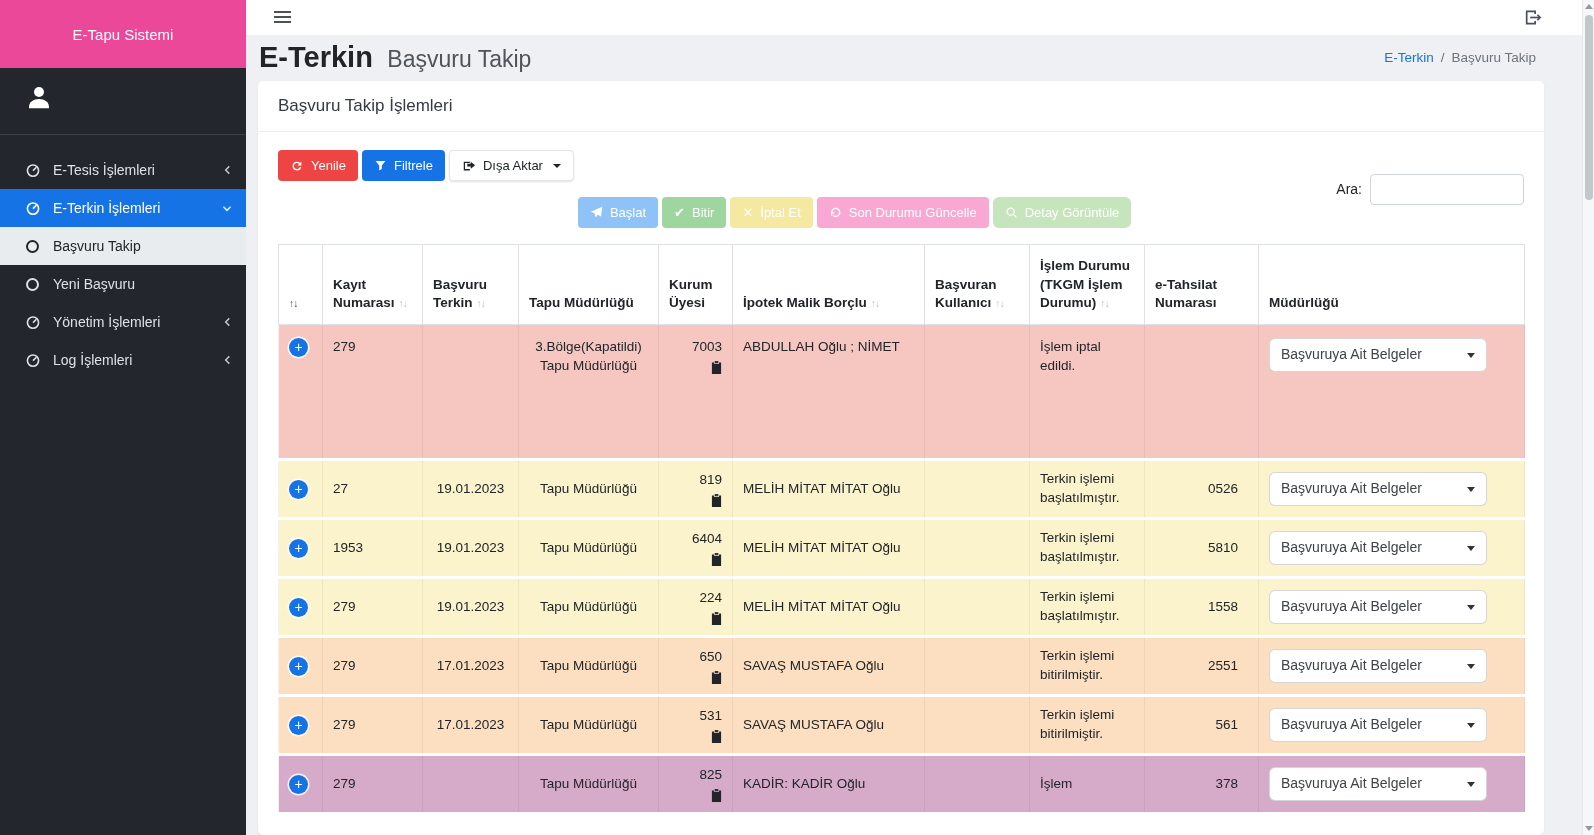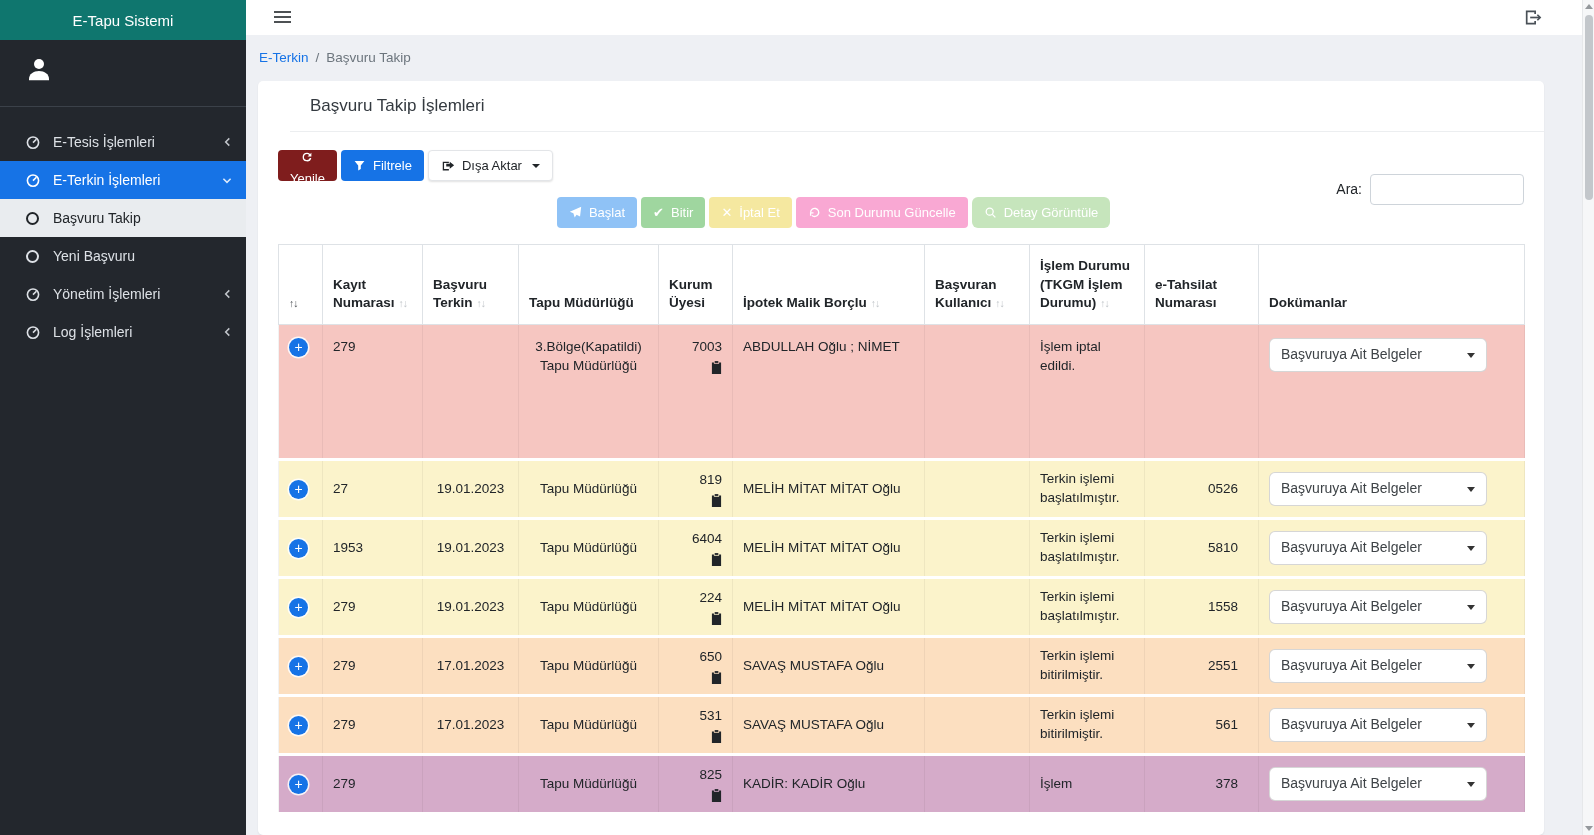--- a/index.html
+++ b/index.html
@@ -3,21 +3,21 @@
 <meta charset="utf-8">
 <title>E-Tapu Sistemi</title>
 <style>
   *{margin:0;padding:0;box-sizing:border-box;}
   html,body{width:1594px;height:835px;overflow:hidden;}
   body{font-family:"Liberation Sans",sans-serif;background:#eef0f4;color:#212529;}
   .app{display:flex;width:1594px;height:835px;}
 
   
   .sidebar{width:246px;flex:0 0 246px;background:#23272d;display:flex;flex-direction:column;}
-  .sb-header{height:40px;background:#0f766e;color:#fff;display:flex;align-items:center;justify-content:center;font-size:15px;cursor:pointer;}
+  .sb-header{height:68px;background:#ec4899;color:#fff;display:flex;align-items:center;justify-content:center;font-size:15px;cursor:pointer;}
   .sb-user{padding:14px 24px 18px;border-bottom:1px solid #3b4149;}
   .sb-menu{padding-top:16px;display:flex;flex-direction:column;}
   .sb-item{height:38px;display:flex;align-items:center;gap:12px;padding:0 14px 0 24px;color:#dde1e6;font-size:14px;cursor:pointer;}
   .sb-item .mi{width:17px;height:17px;flex:0 0 17px;display:flex;align-items:center;justify-content:center;}
   .sb-item .chev{margin-left:auto;display:flex;opacity:.85;}
   .sb-item.active{background:#1673e6;color:#fff;}
   .sb-item.selected{background:#e9ecef;color:#212529;}
   .ring{width:13px;height:13px;border:2px solid currentColor;border-radius:50%;display:inline-block;}
 
   
@@ -28,21 +28,21 @@
   .logout-btn{background:none;border:none;cursor:pointer;display:flex;}
 
   .page-head{height:76px;display:flex;align-items:center;justify-content:space-between;padding:0 58px 0 13px;}
   .pt-main{font-size:29px;font-weight:700;color:#212529;}
   .pt-sub{font-size:23px;font-weight:400;color:#4e545a;margin-left:10px;}
   .breadcrumb{font-size:13.5px;color:#6c757d;display:flex;gap:7px;align-items:center;}
   .breadcrumb a{color:#1673e6;text-decoration:none;cursor:pointer;}
 
   .content{padding:0 50px 0 12px;}
   .card{background:#fff;border-radius:5px;box-shadow:0 1px 2px rgba(0,0,0,.07);overflow:hidden;}
-  .card-header{padding:15px 20px;font-size:17px;color:#343a40;border-bottom:1px solid #eceef0;margin-left:32px;}
+  .card-header{padding:15px 20px;font-size:17px;color:#343a40;border-bottom:1px solid #eceef0;}
   .card-body{padding:0 20px 20px;}
 
   
   .toolbar{display:flex;align-items:center;justify-content:space-between;padding:18px 0 16px;}
   .btns{display:flex;gap:4px;}
   .btn{height:31px;display:inline-flex;align-items:center;gap:7px;padding:0 12px;border:none;border-radius:4px;font-size:13px;color:#fff;cursor:pointer;font-family:inherit;white-space:nowrap;}
   .btn .bicon{display:flex;align-items:center;}
   .btn-export{color:#212529;background:#fff;border:1px solid #e3e5e8;box-shadow:0 1px 2px rgba(0,0,0,.12);}
   .btn.disabled{cursor:default;margin-top:47px;}
   .caret{width:0;height:0;border-left:4px solid transparent;border-right:4px solid transparent;border-top:4px solid #212529;margin-left:3px;}
@@ -179,35 +179,39 @@
       <button class="logout-btn">
         <svg width="19" height="19" viewBox="0 0 18 18" fill="none" stroke="#495057" stroke-width="1.6">
             <path d="M11.5 5.8V3.2h-8v11.6h8v-2.6"></path>
             <path d="M6.8 9h9.4"></path>
             <path d="M13.6 6.4 16.2 9l-2.6 2.6"></path>
           </svg>
       </button>
     </header>
 
     <div class="page-head">
+      <div>
+        <span class="pt-main">E-Terkin</span>
+        <span class="pt-sub">Başvuru Takip</span>
+      </div>
       <div class="breadcrumb">
         <a>E-Terkin</a>
         <span>/</span>
         <span>Başvuru Takip</span>
       </div>
     </div>
 
     <div class="content">
       <div class="card">
         <div class="card-header">Başvuru Takip İşlemleri</div>
         <div class="card-body">
 
           <div class="toolbar">
             <div class="btns">
-              <button class="btn" style="background: #7f1d1d; flex-direction: column;">
+              <button class="btn" style="background: #ef4444;">
                 <span class="bicon">
                     <svg width="14" height="14" viewBox="0 0 16 16" fill="currentColor">
                       <path d="M8 3a5 5 0 1 0 4.9 6h-1.7A3.4 3.4 0 1 1 8 4.6c.95 0 1.8.4 2.4 1L8.6 7.4H13V3l-1.5 1.5A5 5 0 0 0 8 3z"></path>
                     </svg>
                   </span>
                 <span>Yenile</span>
               </button>
               <button class="btn" style="background: rgb(22, 115, 230);">
                 <span class="bicon">
                     <svg width="13" height="13" viewBox="0 0 16 16" fill="currentColor">
@@ -284,21 +288,21 @@
               <tr>
                 <th class="col-expand"><span class="sort"><span>↑</span><span>↓</span></span></th>
                 <th><span>Kayıt Numarası</span><span class="sort"><span>↑</span><span>↓</span></span></th>
                 <th><span>Başvuru Terkin</span><span class="sort"><span>↑</span><span>↓</span></span></th>
                 <th><span>Tapu Müdürlüğü</span></th>
                 <th><span>Kurum Üyesi</span></th>
                 <th><span>İpotek Malik Borçlu</span><span class="sort"><span>↑</span><span>↓</span></span></th>
                 <th><span>Başvuran Kullanıcı</span><span class="sort"><span>↑</span><span>↓</span></span></th>
                 <th><span>İşlem Durumu (TKGM İşlem Durumu)</span><span class="sort"><span>↑</span><span>↓</span></span></th>
                 <th><span>e-Tahsilat Numarası</span></th>
-                <th><span>Dokümanlar</span></th>
+                <th><span>Müdürlüğü</span></th>
               </tr>
             </thead>
             <tbody>
                 <tr class="data-row" style="background: rgb(246, 198, 193);">
     <td class="cell-expand">
       <button class="expand-btn">
                       <span>+</span>
                     </button>
     </td>
     <td class="cell-kayit">279</td>

